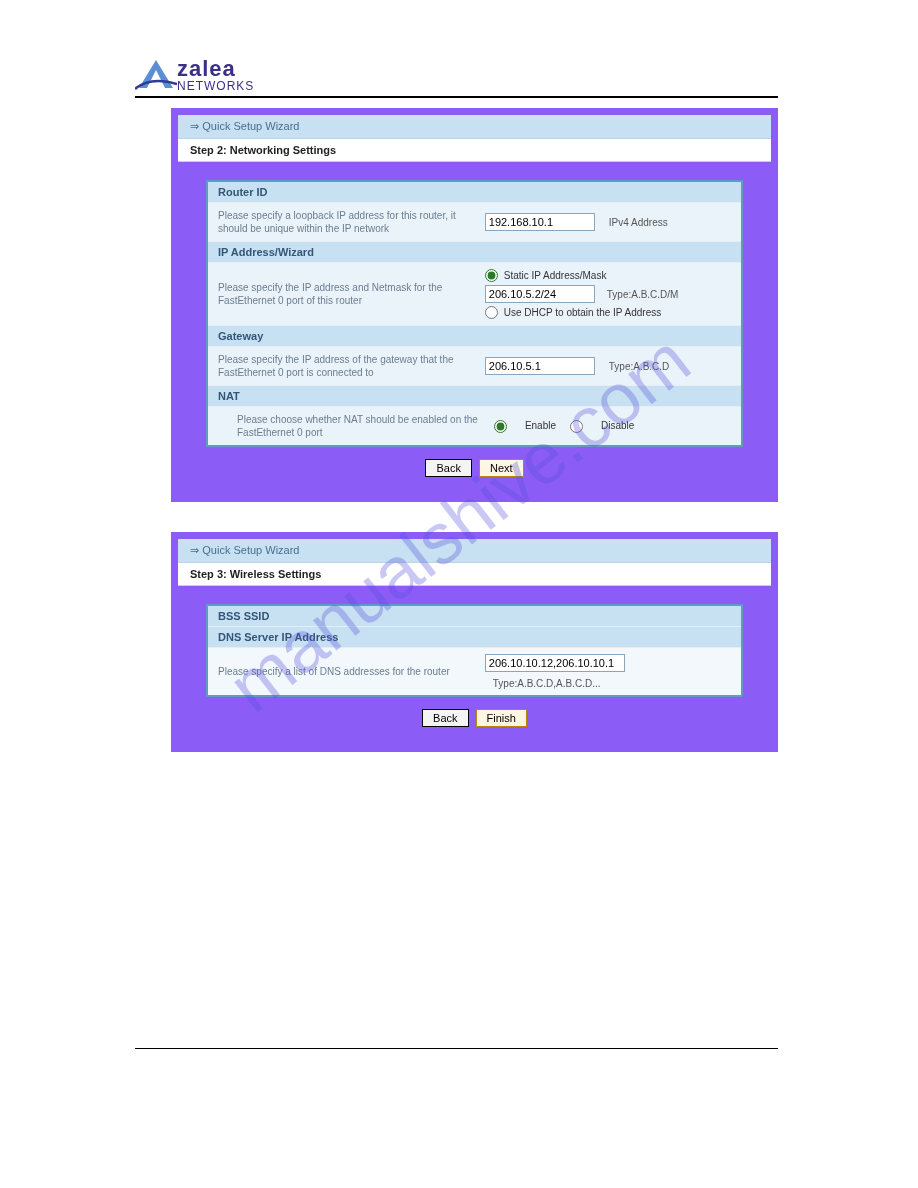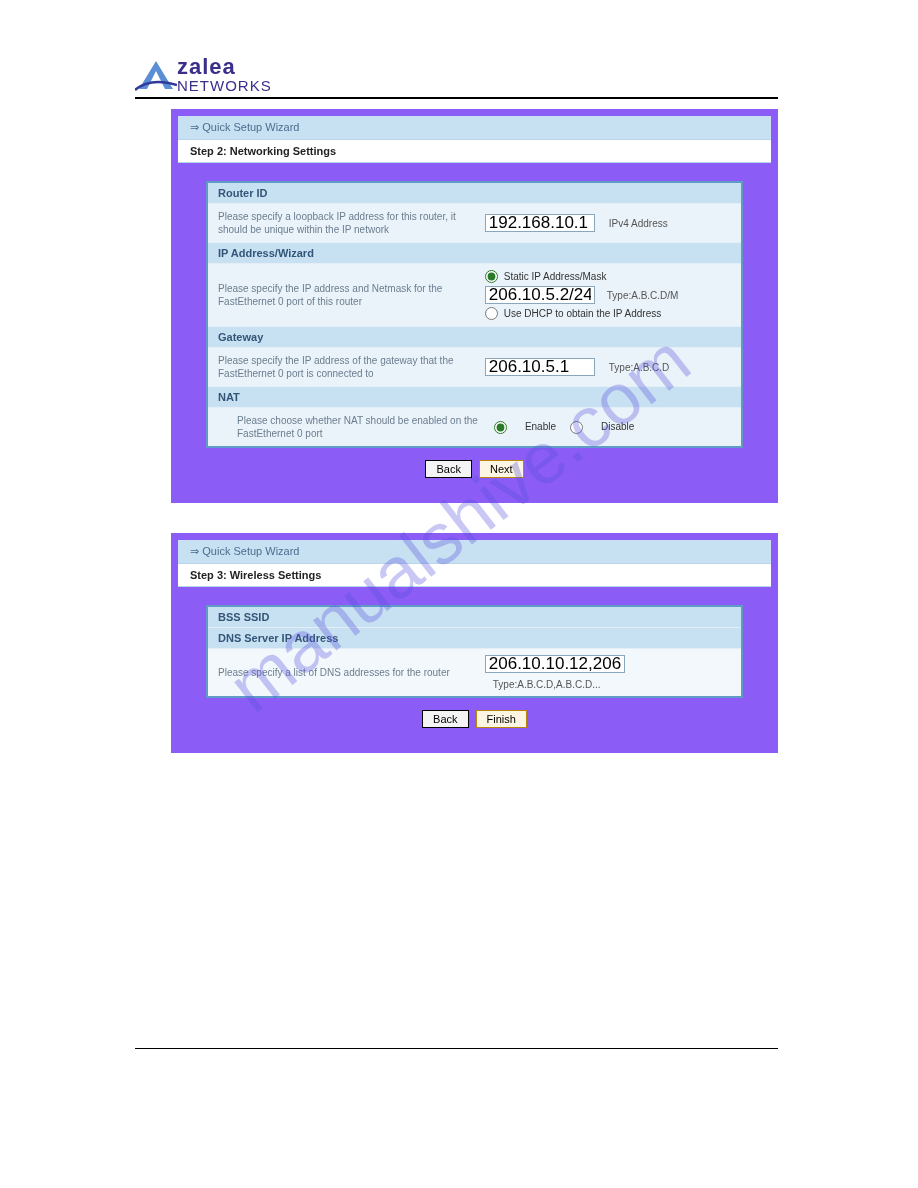--- a/index.html
+++ b/index.html
@@ -21,21 +21,21 @@
     gap: 0px;
     margin-bottom: 4px;
   }
   .logo-mark {
     width: 42px;
     height: 36px;
     position: relative;
   }
   .logo-text { line-height: 1; }
   .brand1 { font-size: 22px; font-weight: bold; color: #3a2f8a; letter-spacing: 1px;}
-  .brand2 { font-size: 15px; color: #3a2f8a; letter-spacing: 1px; text-align: left;}
+  .brand2 { font-size: 12px; color: #3a2f8a; letter-spacing: 1px; text-align: left;}
   .topline { border-top: 2px solid #000; margin-bottom: 10px;}
   .wiz {
     background: #8b5cf6;
     border: 7px solid #8b5cf6;
     margin: 0 0 30px 36px;
     padding-bottom: 18px;
   }
   .wiz-head {
     background: #c7e1f2;
     color: #4b6d8f;
@@ -83,21 +83,21 @@
     flex: 0 0 48%;
     display: flex;
     align-items: center;
     flex-wrap: wrap;
     gap: 6px;
   }
   .ctrl label { font-size: 10px; color: #333; }
   .suffix { font-size: 10px; color: #555; padding-left: 8px; }
   input[type=text] {
     border: 1px solid #8aa6bc;
-    font-size: 17px;
+    font-size: 11px;
     padding: 1px 3px;
     height: 18px;
     font-family: inherit;
   }
   input[type=radio] {
     margin: 0 2px 0 0;
     accent-color: #2a7a2a;
   }
   .btn-row {
     text-align: center;

